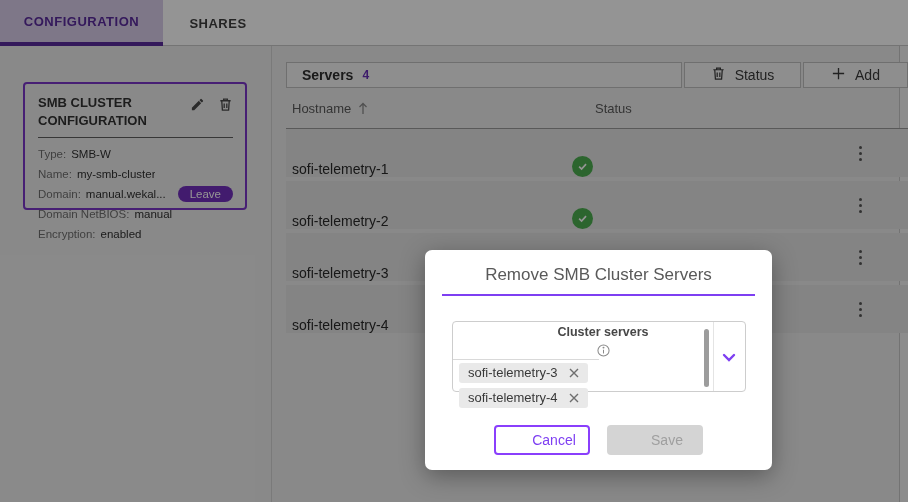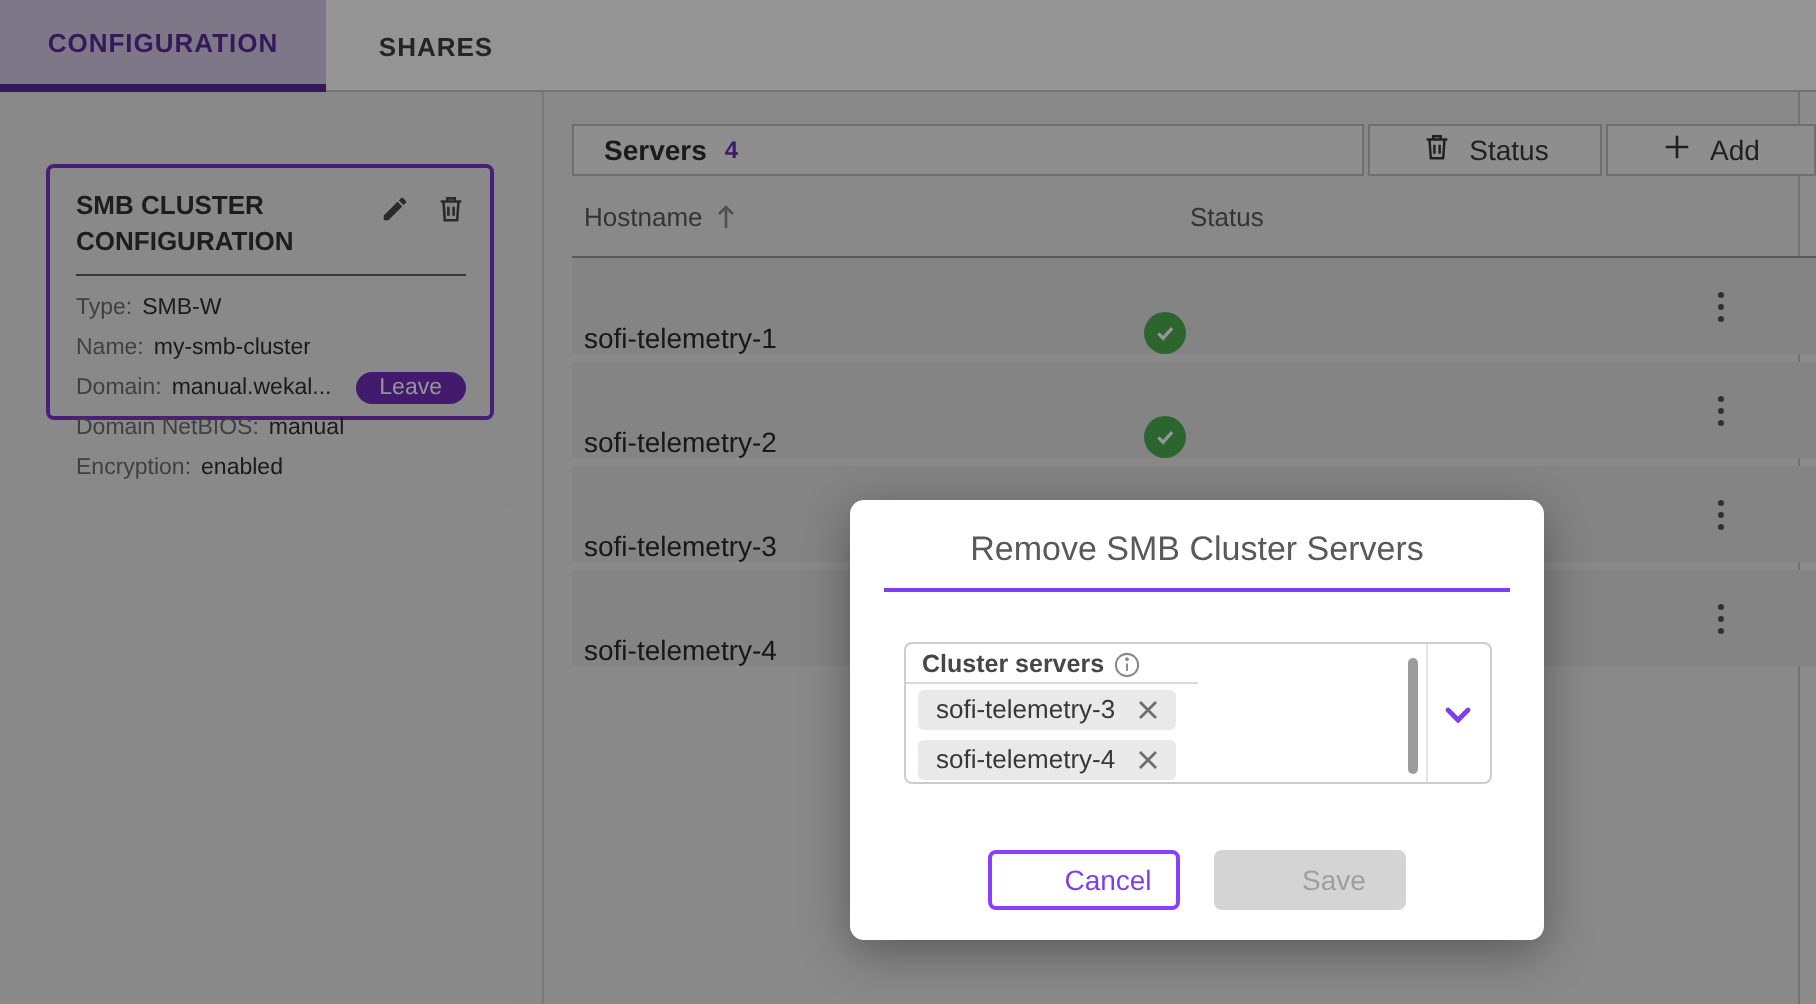--- a/index.html
+++ b/index.html
@@ -68,21 +68,21 @@
   
   .overlay { position:absolute; inset:0; background:rgba(0,0,0,0.42); z-index:5; }
   .modal { position:absolute; left:425px; top:250px; width:347px; height:220px; background:#fff;
            border-radius:7px; box-shadow:0 6px 24px rgba(0,0,0,.35); z-index:10; }
   .modal-title { margin-top:15px; text-align:center; font-size:17px; color:#595959; }
   .title-rule { border:none; border-top:2px solid var(--accent); margin:9px 17px 0 17px; }
 
   .multiselect { position:relative; margin:25px 0 0 27px; width:294px; height:71px;
                  border:1px solid #cdcdcd; border-radius:4px; background:#fff; cursor:pointer; }
   .ms-label-row { display:flex; align-items:center; gap:5px; padding:3px 0 0 8px;
-                  font-size:12.5px; font-weight:bold; color:#474747; }
+                  font-size:12.5px; font-weight:bold; color:#474747;flex-direction:column; }
   .info-icon { width:13px; height:13px; color:#8a8a8a; cursor:pointer; }
   .info-icon svg { width:13px; height:13px; display:block; }
   .ms-label-underline { height:1px; background:#d9d9d9; width:146px; margin-top:2px; }
   .tags { padding:3px 0 0 6px; }
   .tag { display:inline-flex; align-items:center; background:#e9e9e9; border-radius:3px;
          padding:2px 9px 3px 9px; font-size:13px; color:#383838; margin-bottom:5px; }
   .tag-close { margin-left:11px; width:10px; height:10px; color:#6e6e6e; cursor:pointer; }
   .tag-close svg { width:10px; height:10px; display:block; }
   .tags .tag { display:flex; width:fit-content; }
   .ms-scrollbar { position:absolute; right:36px; top:7px; width:5px; height:58px;

